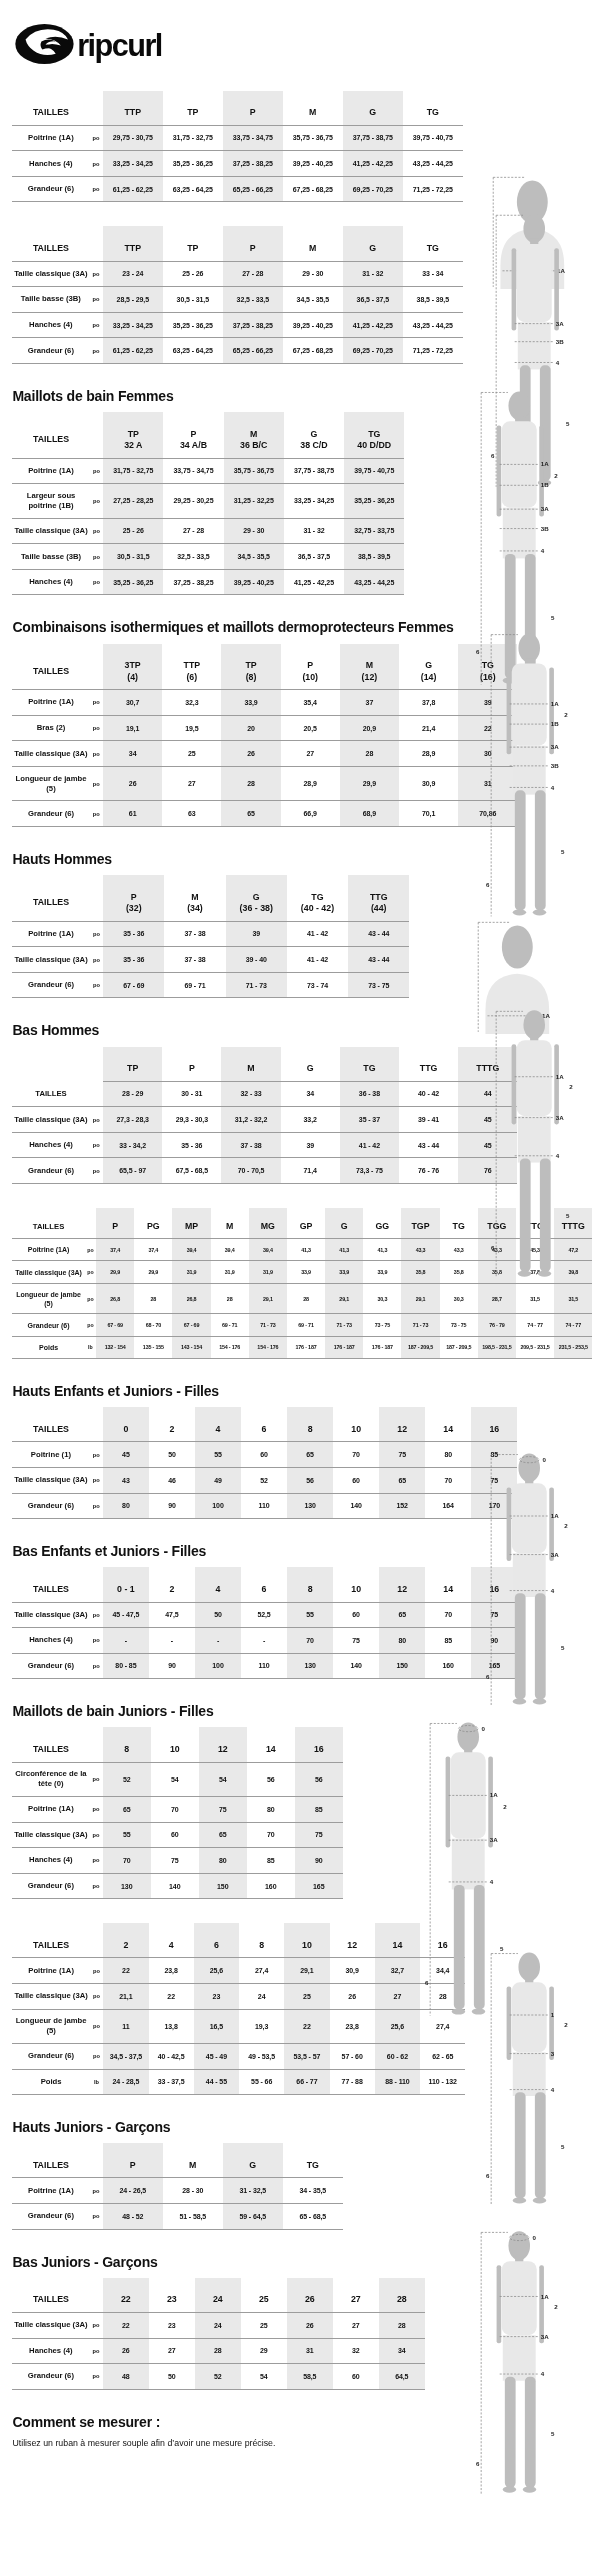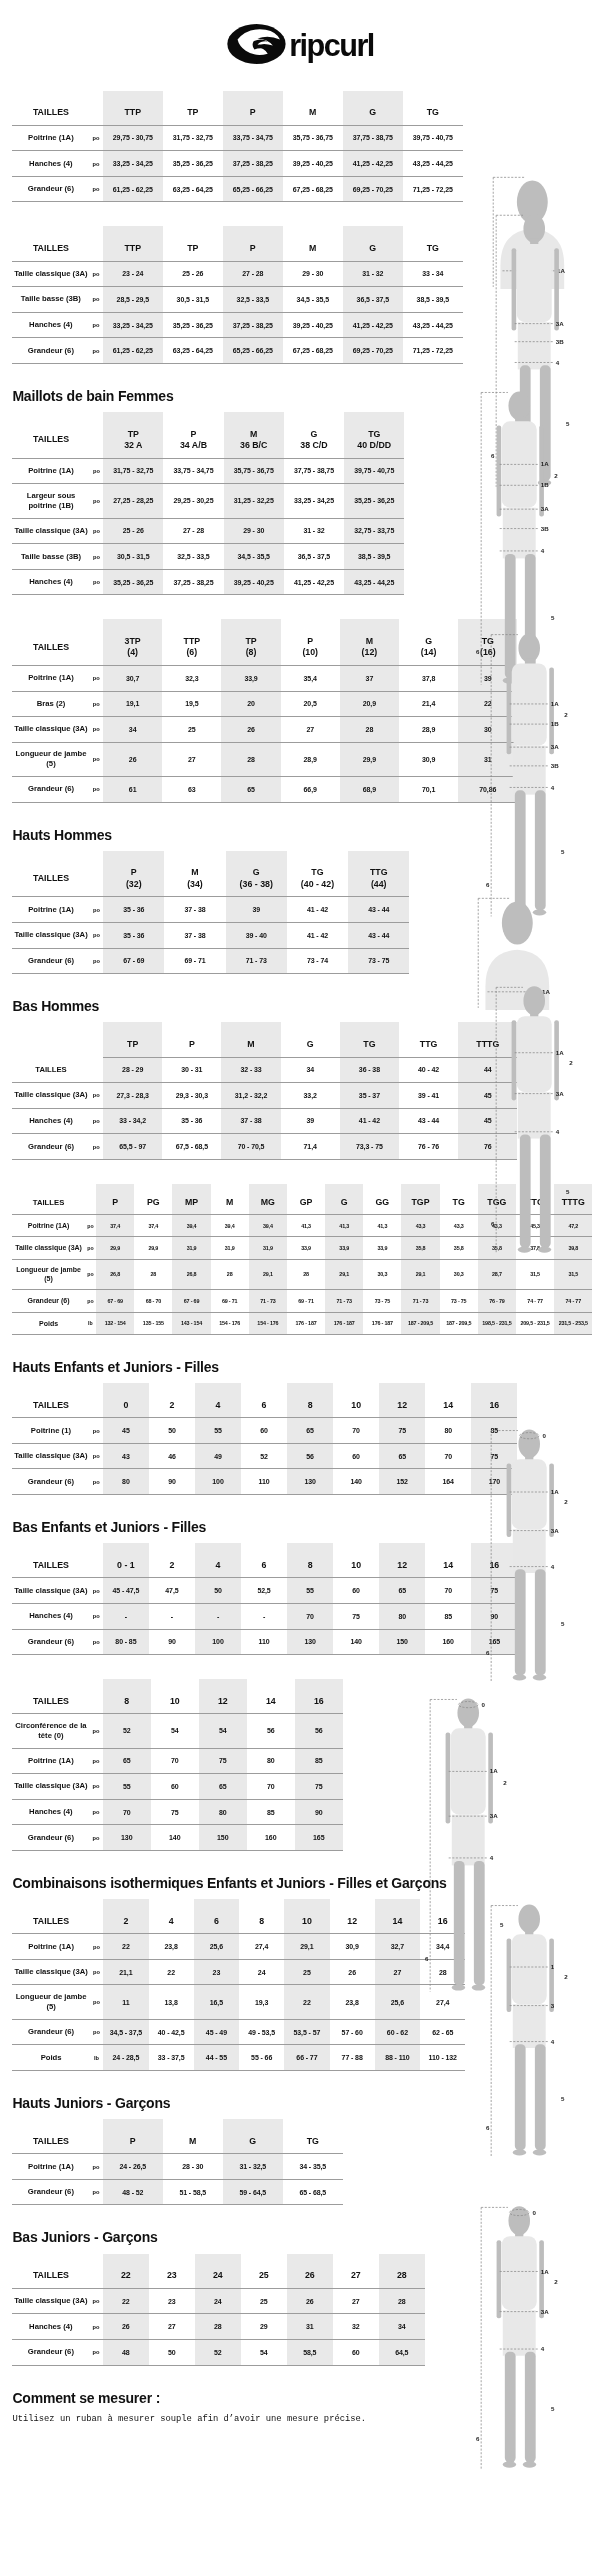--- a/index.html
+++ b/index.html
@@ -1,18 +1,18 @@
 <!DOCTYPE html>
 <html style="font-size:8.2px"><head>
 <meta charset="utf-8">
 <style>
   html,body{margin:0;padding:0;background:#ffffff;color:#111;
     font-family:"Liberation Sans", sans-serif;}
   .page{width:608px;margin:0 auto;padding:13.4px 12.4px 36px 12.4px;box-sizing:border-box;}
-  header.brand{display:flex;justify-content:center;padding:7.2px 0 24px 0;}
+  header.brand{display:flex;padding:7.2px 0 24px 0;}
   h2.sec-title{font-size:14px;font-weight:bold;letter-spacing:-0.2px;margin:0 0 8.2px 0;}
   section.size-section{position:relative;margin-bottom:24px;}
   table.sz{border-collapse:collapse;table-layout:fixed;}
   table.sz th, table.sz td{border-bottom:1px solid #9c9c9c;text-align:center;vertical-align:middle;
     overflow:hidden;}
   table.sz thead th{padding:16.5px 1.5px 6.2px 1.5px;font-size:8.8px;font-weight:bold;line-height:1.3;}
   table.sz thead th.corner{font-size:8.8px;}
   table.sz thead th.corner.empty{border-bottom:none;}
   table.sz thead th .h2l{font-size:8.8px;font-weight:bold;}
   table.sz tbody th.rlabel{font-size:7.7px;font-weight:bold;padding:6.7px 1px;line-height:1.3;}
@@ -20,21 +20,21 @@
   table.sz td.val{font-size:7px;font-weight:bold;padding:8.8px 1px;letter-spacing:-0.1px;}
   table.sz.dense thead th{font-size:7.7px;padding:13.4px 1px 5.2px 1px;}
   table.sz.dense tbody th.rlabel{font-size:7px;padding:5.7px 1px;}
   table.sz.dense td.val{font-size:5.4px;padding:7.7px 0.5px;letter-spacing:-0.2px;}
   table.sz.dense td.unit{font-size:5.2px;}
   .st{background:#e9e9e9;}
   .fig-wrap{position:absolute;z-index:2;pointer-events:none;}
   .figlb{font-weight:bold;font-size:12px;fill:#222;font-family:"Liberation Sans",sans-serif;}
   
   section.measure{margin-top:17px;}
-  .m-intro{font-size:8.8px;margin:2.1px 0 15.5px 0;font-family:Liberation Mono, monospace;}
+  .m-intro{font-size:8.8px;margin:2.1px 0 15.5px 0;}
   .logo-text{font-weight:bold;letter-spacing:-3px;}
 </style>
 </head>
 <body>
 
 <div class="page">
 
   <header class="brand">
     <svg width="160" height="46" viewBox="0 0 310 90">
       <ellipse cx="62" cy="45" rx="57" ry="39" fill="#0a0a0a"></ellipse>
@@ -333,20 +333,21 @@
             <text class="figlb" x="128" y="238.9">3A</text>
             <line x1="48" y1="272.59999999999997" x2="124" y2="272.59999999999997" stroke="#8a8a8a" stroke-width="1.5" stroke-dasharray="4 3" fill="none"></line>
             <text class="figlb" x="128" y="276.59999999999997">3B</text>
             <line x1="48" y1="316.1" x2="124" y2="316.1" stroke="#8a8a8a" stroke-width="1.5" stroke-dasharray="4 3" fill="none"></line>
             <text class="figlb" x="128" y="320.1">4</text>
             <text class="figlb" x="148" y="449.5">5</text>
             <text class="figlb" x="2" y="516.2">6</text>
           </svg></div>
       </section>
       <section class="size-section">
+        <h2 class="sec-title">Combinaisons isothermiques et maillots dermoprotecteurs Femmes</h2>
         <table class="sz" style="width: 505px;">
           <colgroup>
             <col style="width: 77px;">
             <col style="width: 13.4px;">
             <col style="width: 59px;">
             <col style="width: 59px;">
             <col style="width: 59px;">
             <col style="width: 59px;">
             <col style="width: 59px;">
             <col style="width: 59px;">
@@ -1017,20 +1018,21 @@
               <td class="val st">130</td>
               <td class="val">140</td>
               <td class="val st">150</td>
               <td class="val">160</td>
               <td class="val st">165</td>
             </tr>
           </tbody>
         </table>
       </section>
       <section class="size-section">
+        <h2 class="sec-title">Maillots de bain Juniors - Filles</h2>
         <table class="sz" style="width: 330px;">
           <colgroup>
             <col style="width: 77px;">
             <col style="width: 13.4px;">
             <col style="width: 48px;">
             <col style="width: 48px;">
             <col style="width: 48px;">
             <col style="width: 48px;">
             <col style="width: 48px;">
           </colgroup>
@@ -1123,21 +1125,20 @@
             <text class="figlb" x="154" y="174">2</text>
             <line x1="48" y1="234.9" x2="124" y2="234.9" stroke="#8a8a8a" stroke-width="1.5" stroke-dasharray="4 3" fill="none"></line>
             <text class="figlb" x="128" y="238.9">3A</text>
             <line x1="48" y1="316.1" x2="124" y2="316.1" stroke="#8a8a8a" stroke-width="1.5" stroke-dasharray="4 3" fill="none"></line>
             <text class="figlb" x="128" y="320.1">4</text>
             <text class="figlb" x="148" y="449.5">5</text>
             <text class="figlb" x="2" y="516.2">6</text>
           </svg></div>
       </section>
       <section class="size-section">
-        <h2 class="sec-title">Combinaisons isothermiques Enfants et Juniors - Filles et Garçons</h2>
         <table class="sz" style="width: 453px;">
           <colgroup>
             <col style="width: 77px;">
             <col style="width: 13.4px;">
             <col style="width: 45px;">
             <col style="width: 45px;">
             <col style="width: 45px;">
             <col style="width: 45px;">
             <col style="width: 45px;">
             <col style="width: 45px;">

